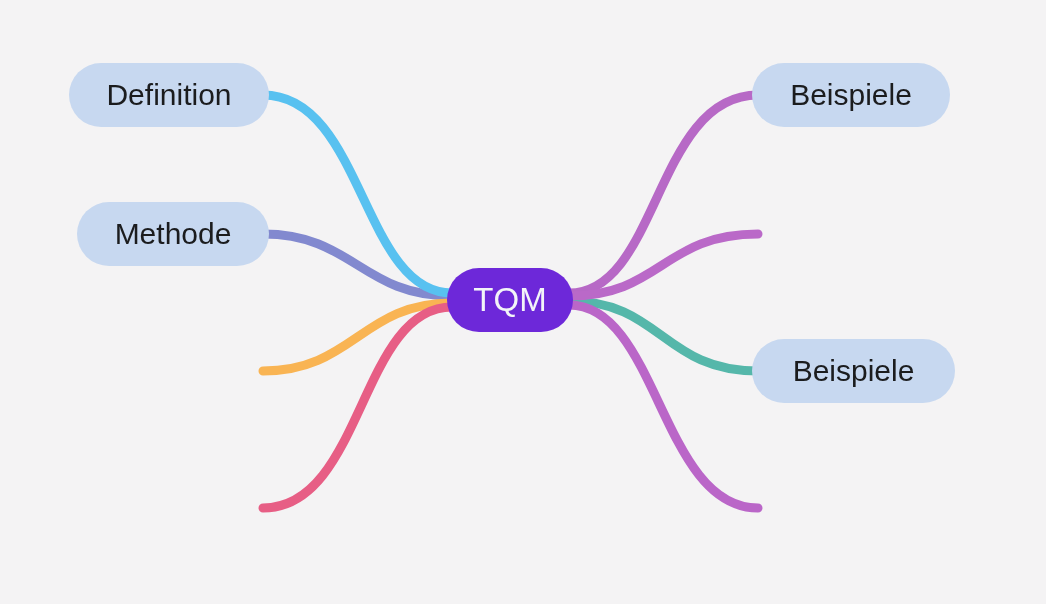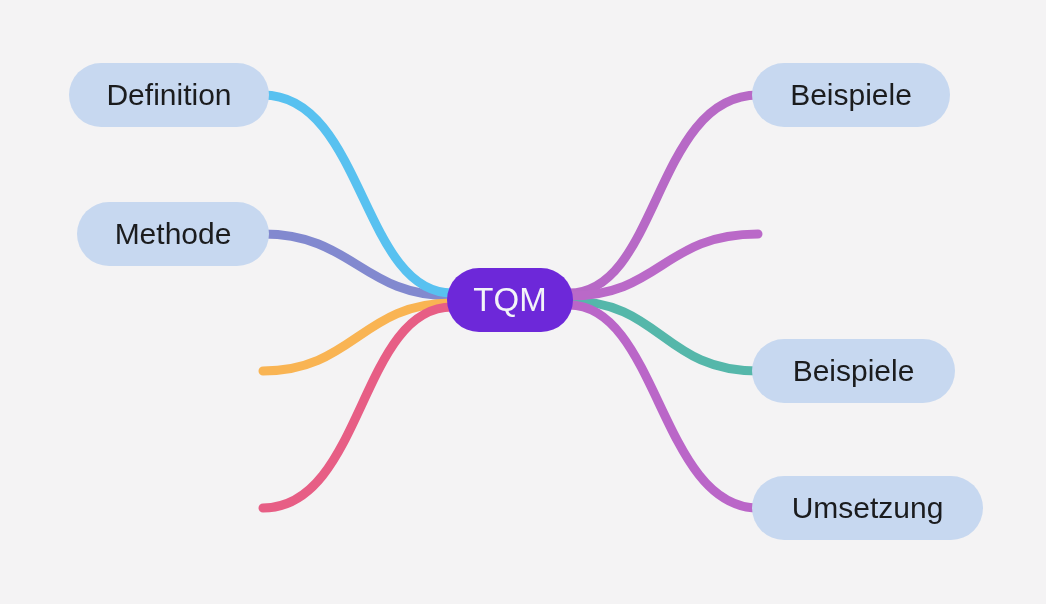--- a/index.html
+++ b/index.html
@@ -66,21 +66,18 @@
   <div class="node" style="left:77px;  top:202px; width:192px">
     <span>Methode</span>
   </div>
 
   <div class="node" style="left:752px; top:63px;  width:198px">
     <span>Beispiele</span>
   </div>
   <div class="node" style="left:752px; top:339px; width:203px">
     <span>Beispiele</span>
   </div>
-  <div class="node" style="left:752px; top:476px; width:231px">
-    <span>Umsetzung</span>
-  </div>
 
   <div class="node center" style="left:447px; top:268px; width:126px">
     <span>TQM</span>
   </div>
 
 </div>
 
 </body></html>

